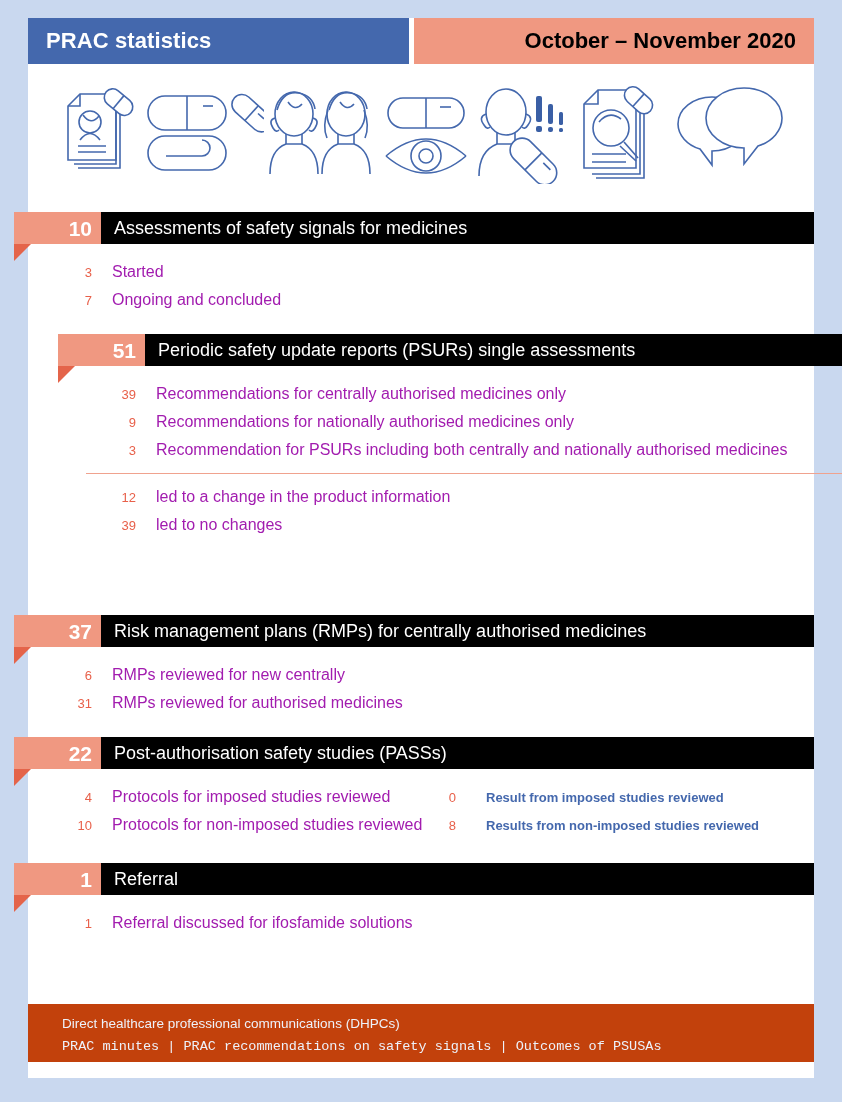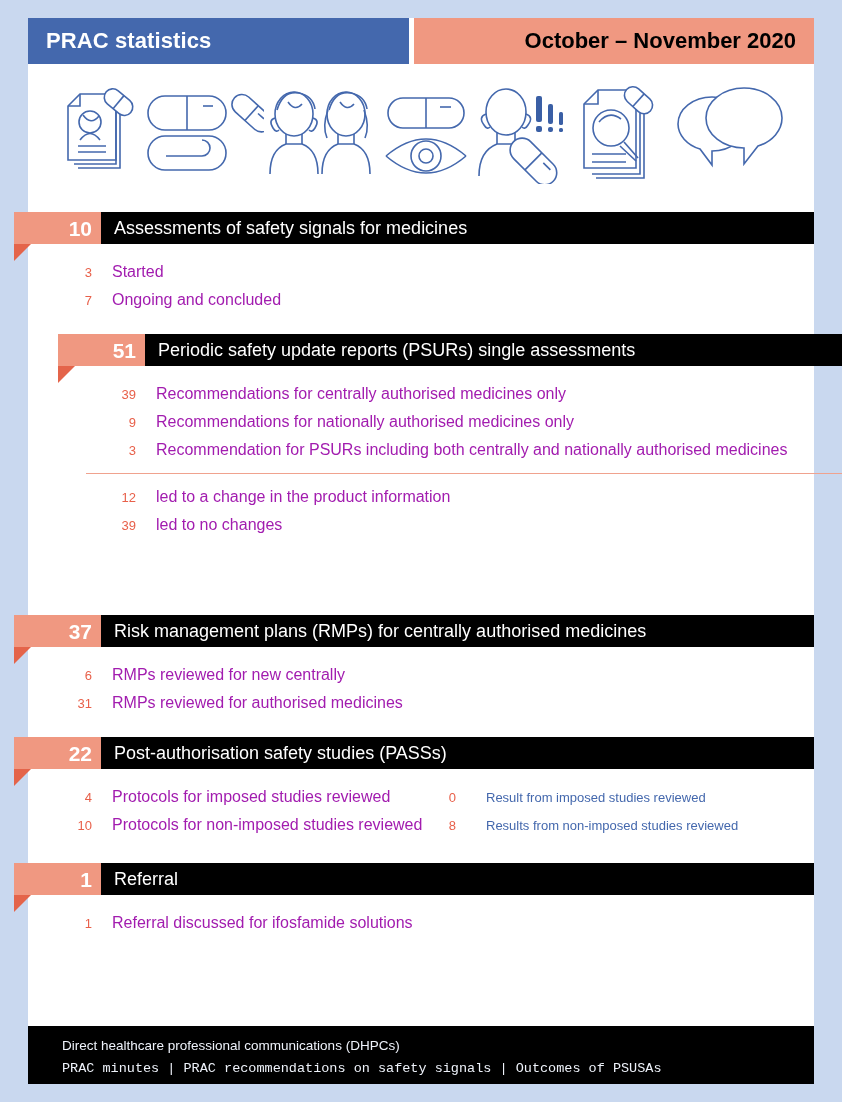--- a/index.html
+++ b/index.html
@@ -90,30 +90,31 @@
     white-space:nowrap;
   }
   .row .num2{
     position:absolute;left:420px;width:36px;text-align:right;
     color:#e8604a;font-size:13px;top:50%;transform:translateY(-50%);
   }
   .row .lbl2{
     position:absolute;left:486px;
     color:#4468ad;font-size:13px;top:50%;transform:translateY(-50%);
     white-space:nowrap;
+    font-weight:bold;
   }
   .divider{
     position:relative;height:1px;margin:9px 0 9px 42px;width:763px;
     background:#f0a28e;
   }
 
   
   .footer{
-    position:absolute;left:28px;top:1026px;width:786px;height:58px;
-    background:#000000;
+    position:absolute;left:28px;top:1004px;width:786px;height:58px;
+    background:#c2410c;
   }
   .footer-line{
     position:absolute;left:34px;color:#eef2fa;font-size:13.5px;
     white-space:nowrap;
   }
   .footer-line.l1{top:12px;}
   .footer-line.l2{top:35px;font-family:Liberation Mono, monospace;}
 </style>
 </head>
 <body>

